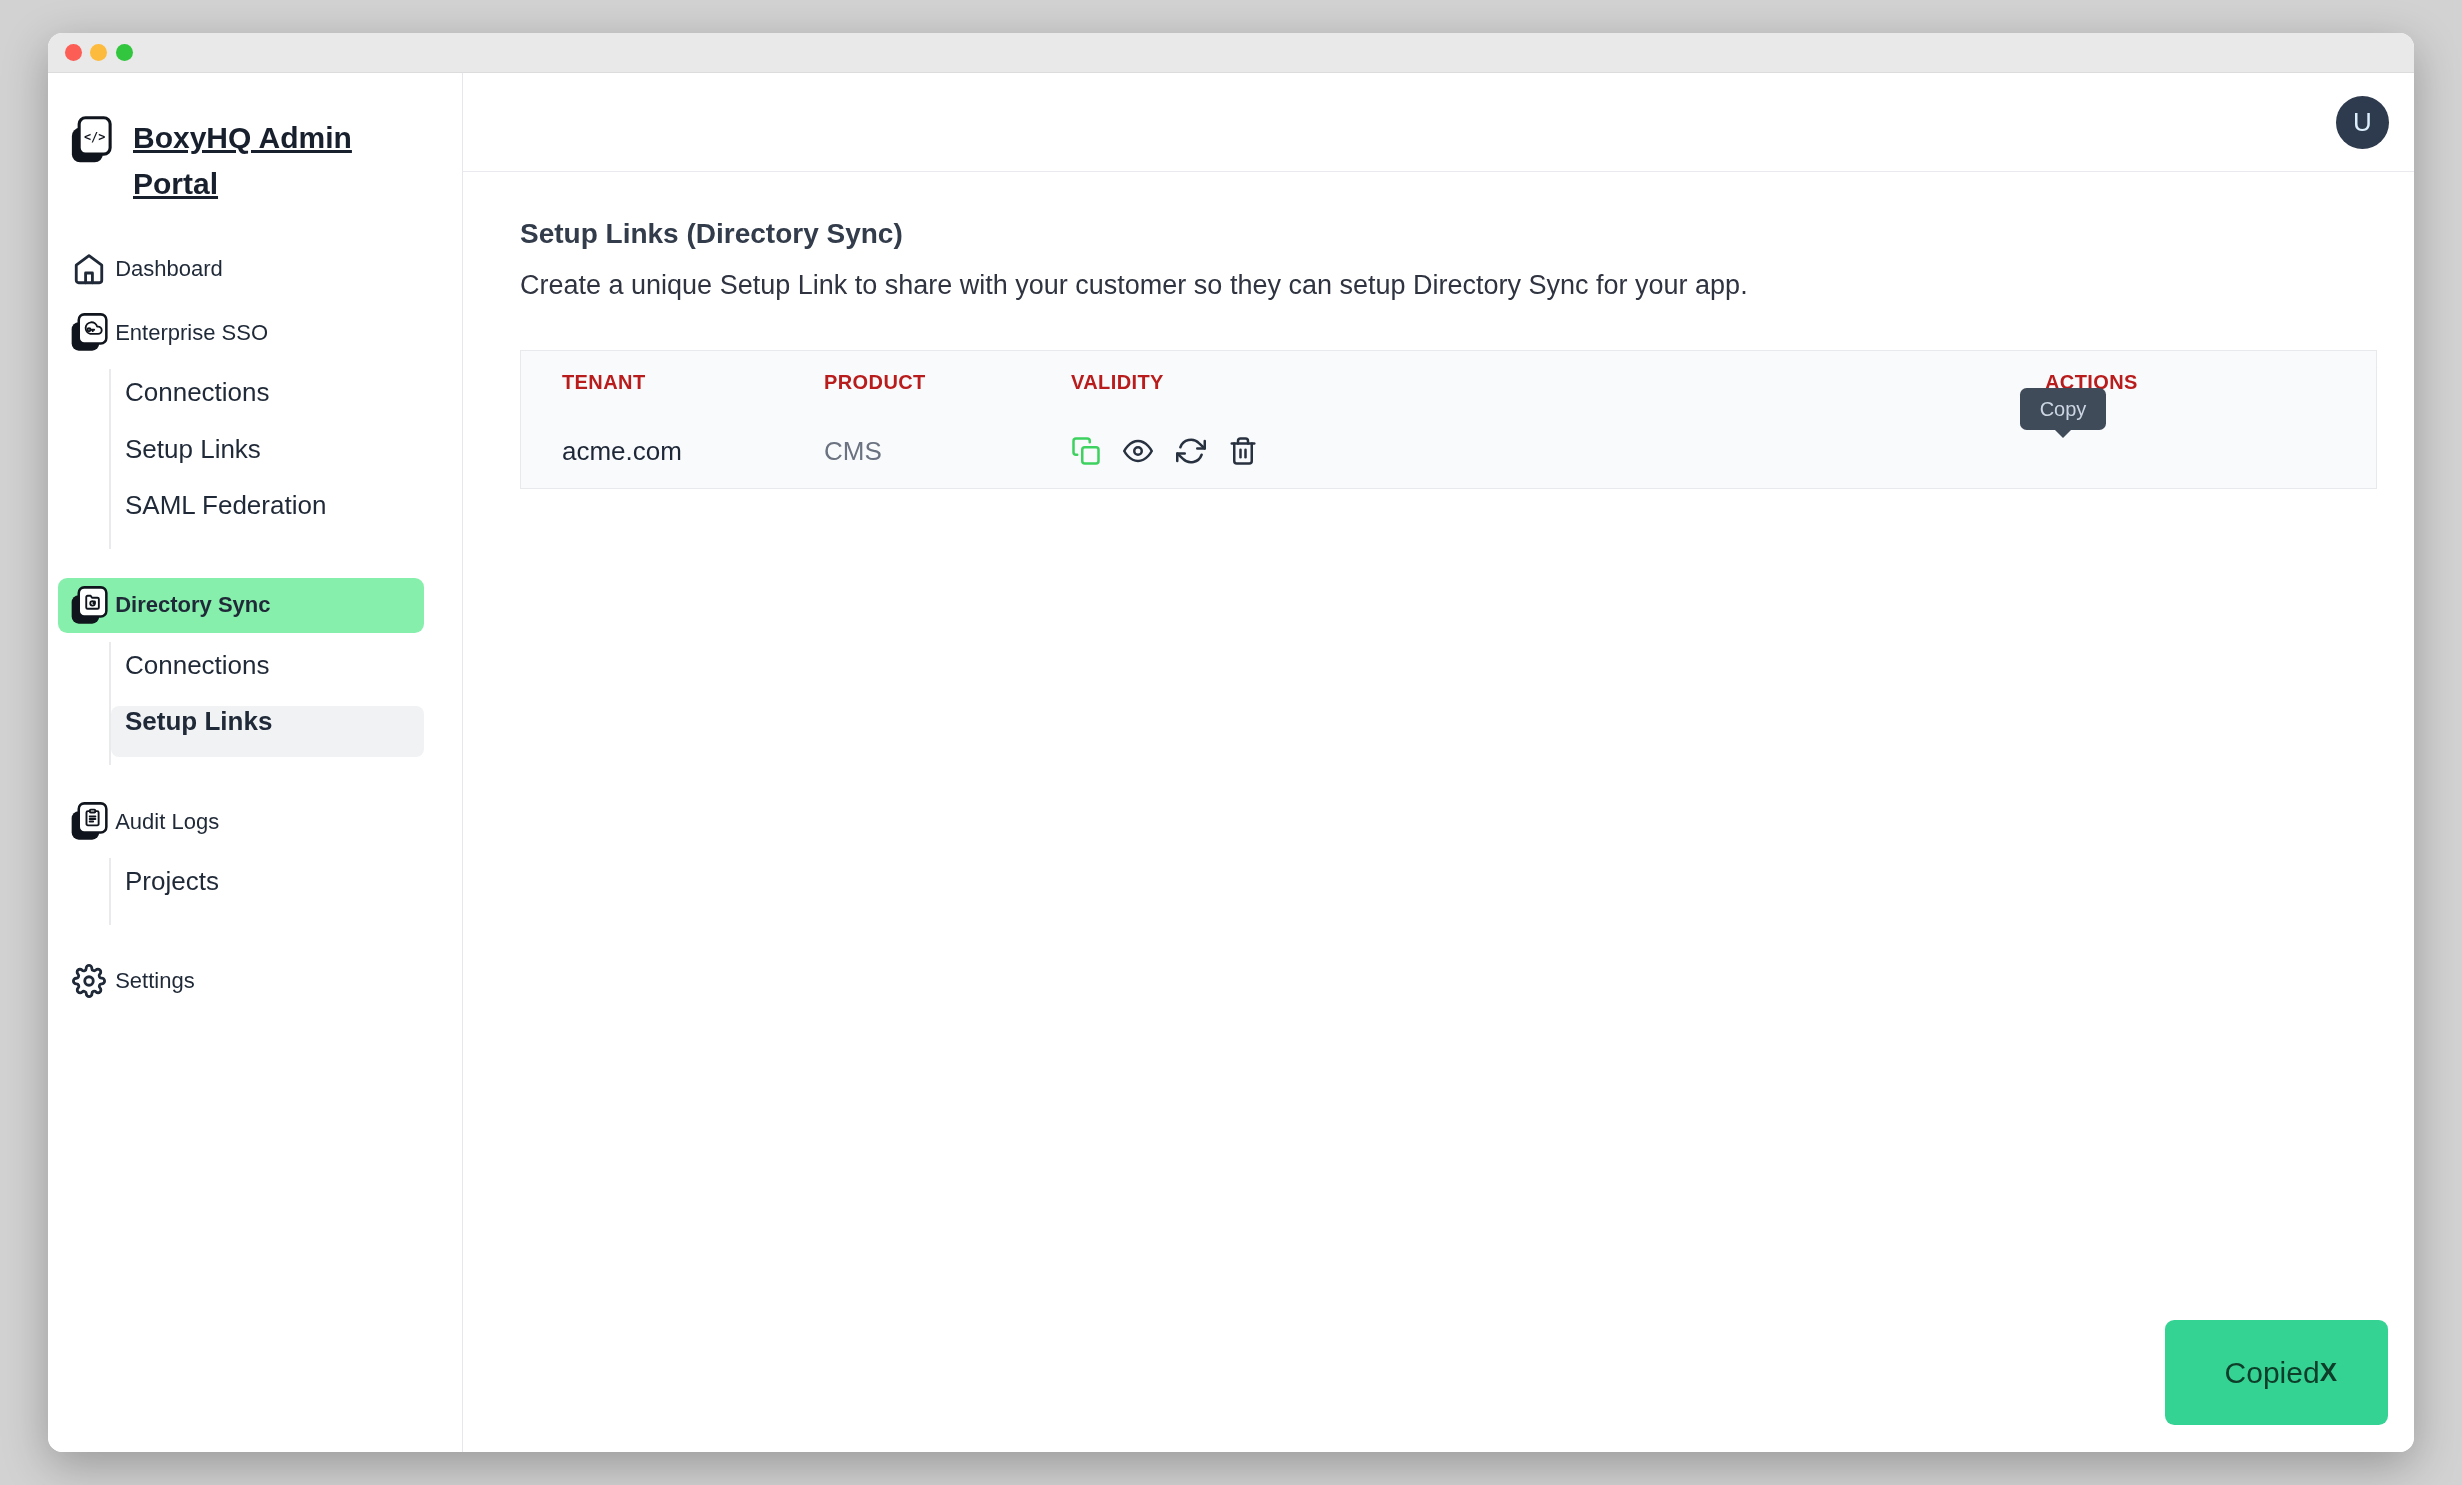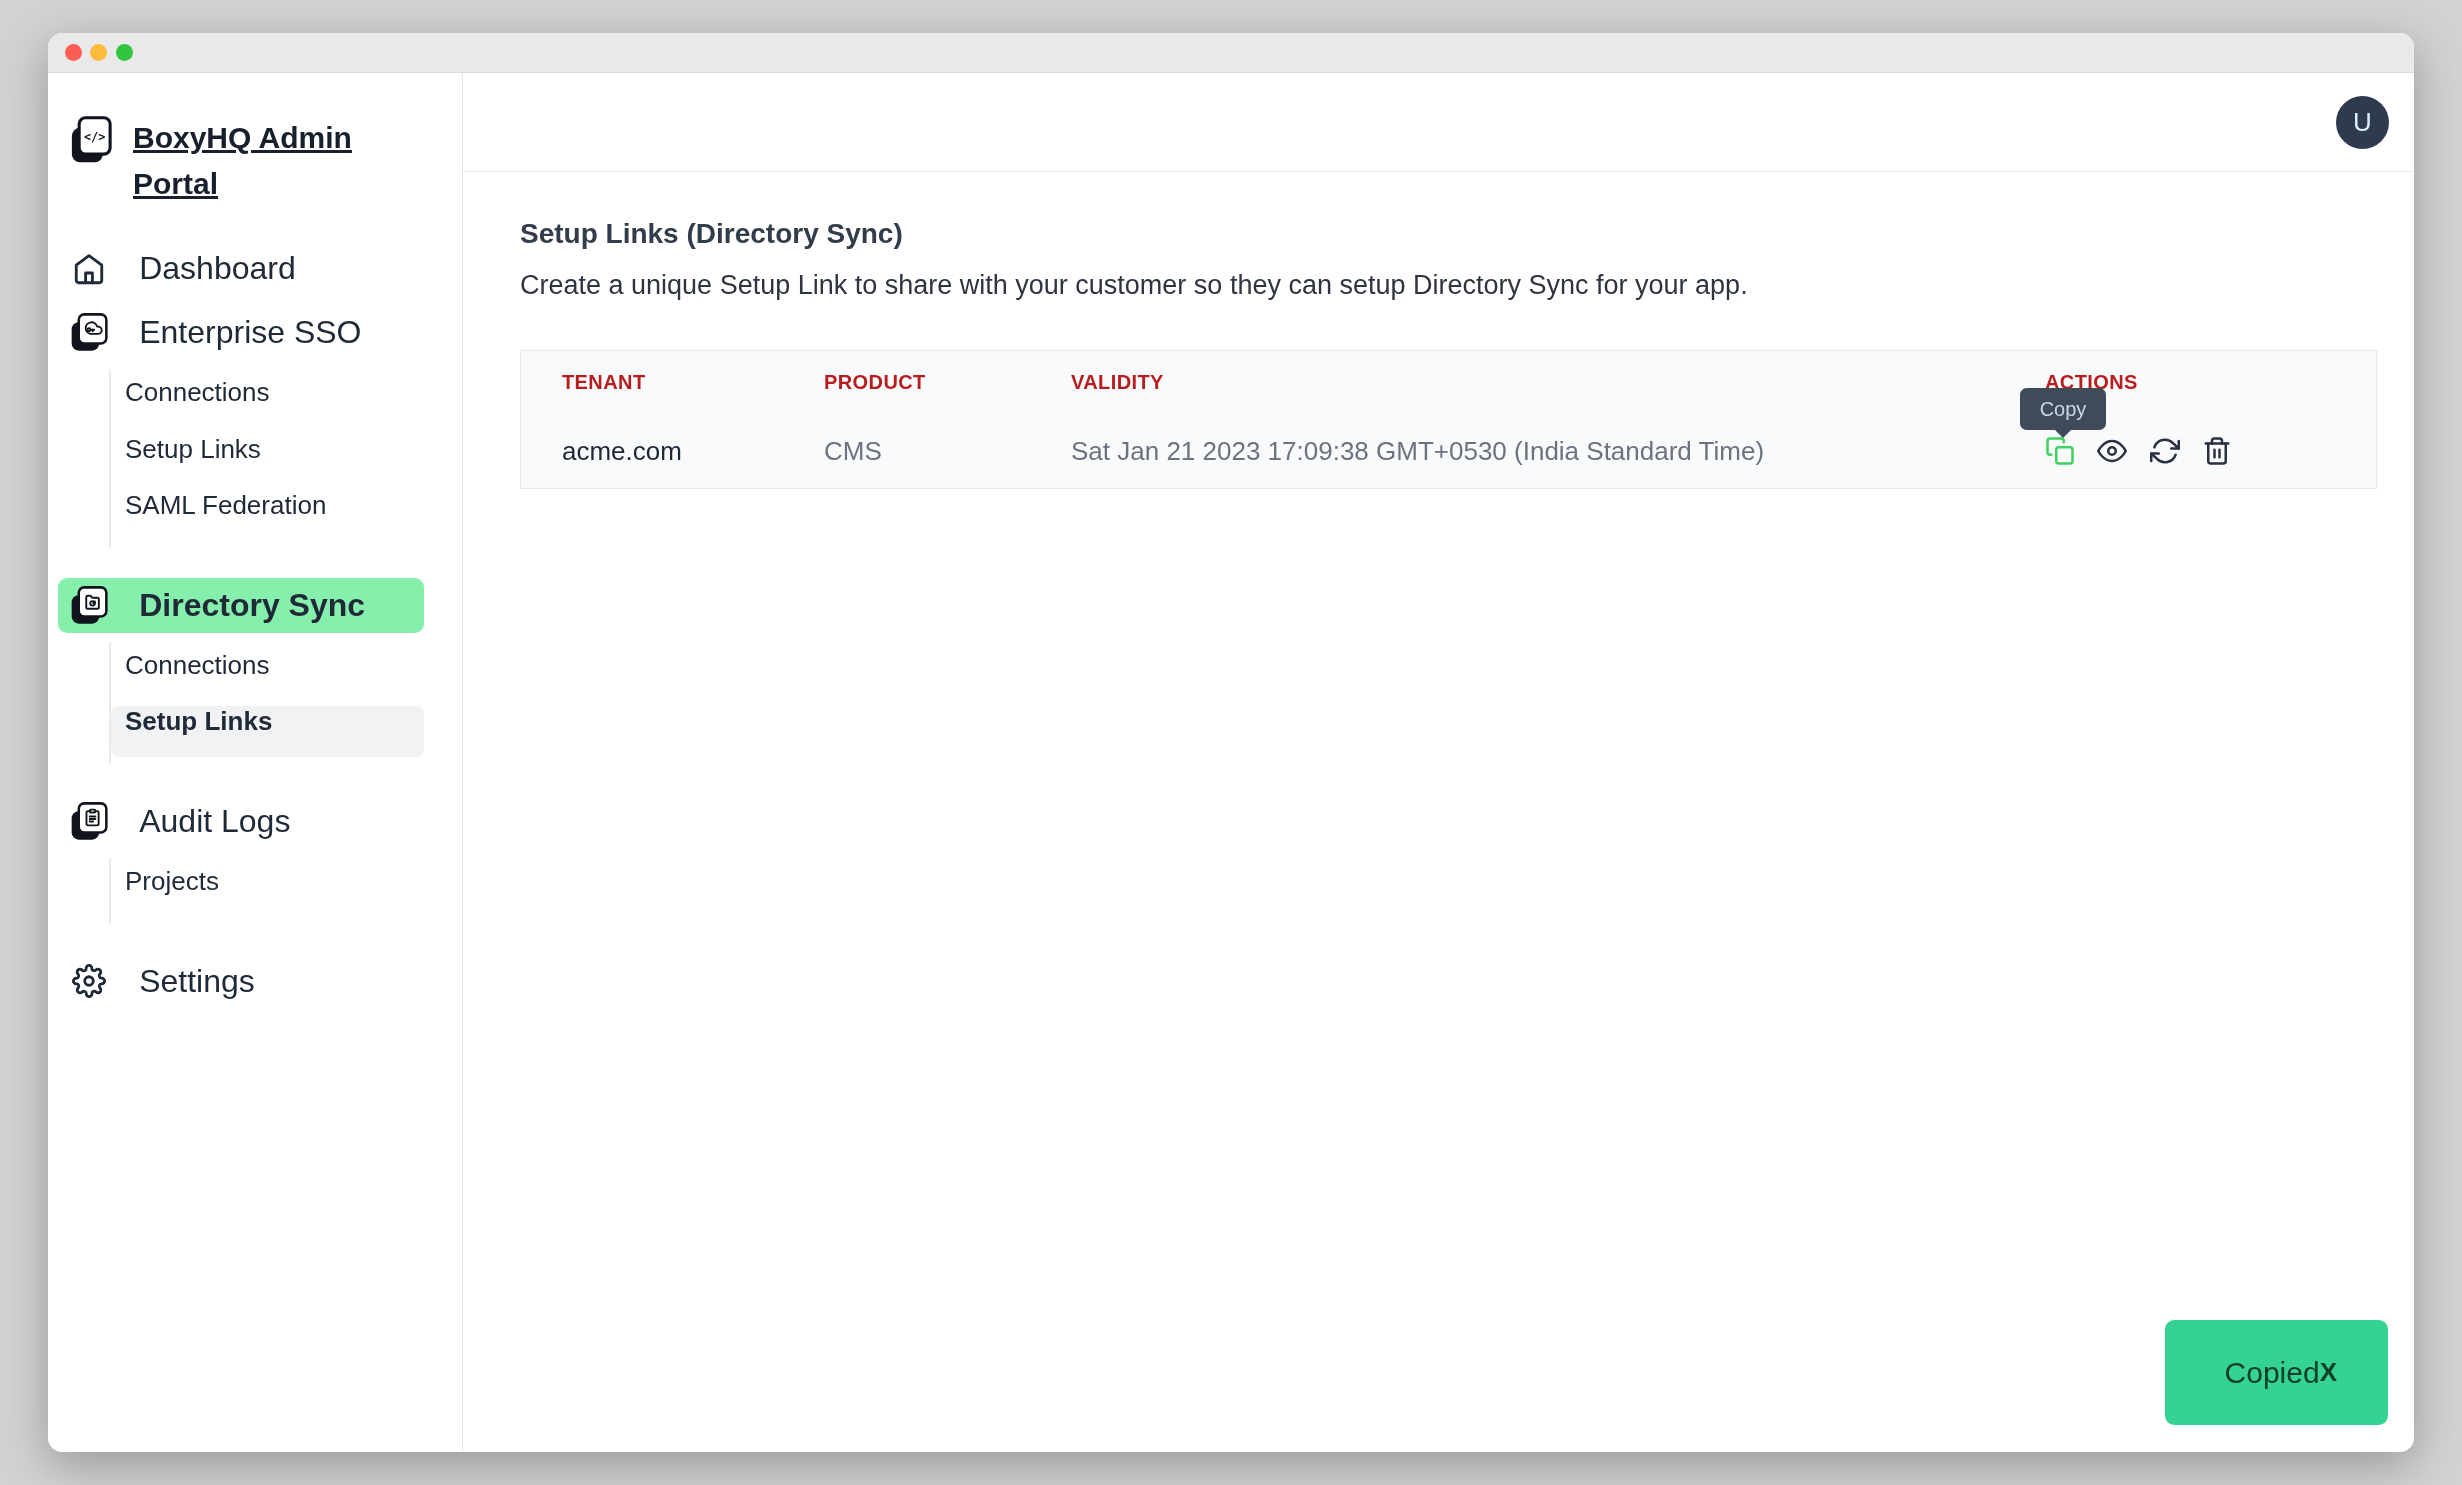--- a/index.html
+++ b/index.html
@@ -30,22 +30,22 @@
     padding-top: 42px; background: #ffffff;
   }
   .brand { display: flex; align-items: flex-start; gap: 20px; padding-left: 21px; }
   .brand-icon svg { width: 44px; height: 51px; display: block; }
   .brand-name {
     font-size: 30px; line-height: 46px; font-weight: 700; color: #18202e; width: 231px; text-decoration: underline;
   }
   .menu { margin-top: 34px; padding: 0 38px 0 10px; }
   .item {
     display: flex; align-items: center; height: 55px; padding-left: 11.2px;
-    gap: 30px; border-radius: 9.2px; margin-bottom: 9.2px;
-    font-size: 32px; font-weight: 500; color: #1f2937; cursor: pointer;
+    gap: 6px; border-radius: 9.2px; margin-bottom: 9.2px;
+    font-size: 22px; font-weight: 500; color: #1f2937; cursor: pointer;
   }
   .item.active { background: #86efac; font-weight: 700; align-items: center; }
   .mi { flex: none; width: 40px; height: 41px; display: flex; align-items: center; justify-content: center; }
   .mi svg { display: block; }
   .mi.plain svg { width: 34px; height: 34px; color: #1f2937; }
   .mi.badge svg { width: 40px; height: 41px; }
   .subgroup { margin: 1.3px 0 29px 51px; border-left: 2.6px solid #e8eaec; padding: 2.6px 0; }
   .subitem {
     display: flex; align-items: flex-start; height: 51px; margin: 5.3px 0;
     padding-left: 14px; border-radius: 8px; font-size: 26px; color: #1f2937; cursor: pointer;
@@ -256,21 +256,20 @@
             <div class="thead">
               <span class="th">TENANT</span>
               <span class="th">PRODUCT</span>
               <span class="th">VALIDITY</span>
               <span class="th">ACTIONS</span>
             </div>
 
             <div class="trow">
               <span class="cell-tenant">acme.com</span>
               <span class="cell-product">CMS</span>
-              <span class="cell-validity">Sat Jan 21 2023 17:09:38 GMT+0530 (India Standard Time)</span>
               <span class="cell-actions">
                 <button class="icon-btn copy">
                   <svg viewBox="0 0 24 24" fill="none" stroke="currentColor" stroke-width="2" stroke-linecap="round" stroke-linejoin="round">
                     <rect x="9" y="9" width="13" height="13" rx="2" ry="2"></rect>
                     <path d="M5 15H4a2 2 0 0 1-2-2V4a2 2 0 0 1 2-2h9a2 2 0 0 1 2 2v1"></path>
                   </svg>
                 </button>
                 <button class="icon-btn">
                   <svg viewBox="0 0 24 24" fill="none" stroke="currentColor" stroke-width="2" stroke-linecap="round" stroke-linejoin="round">
                     <path d="M1 12s4-8 11-8 11 8 11 8-4 8-11 8-11-8-11-8z"></path>

